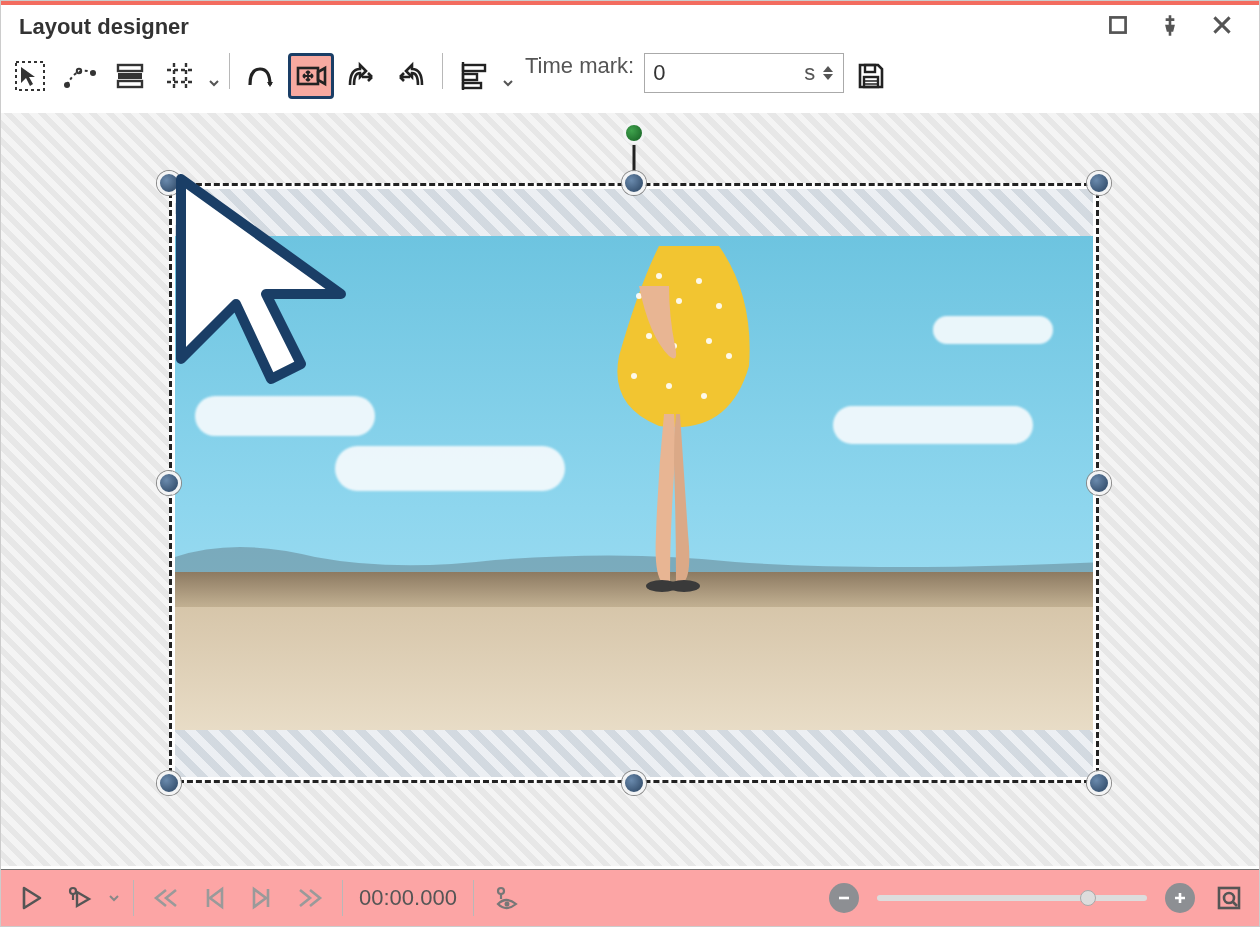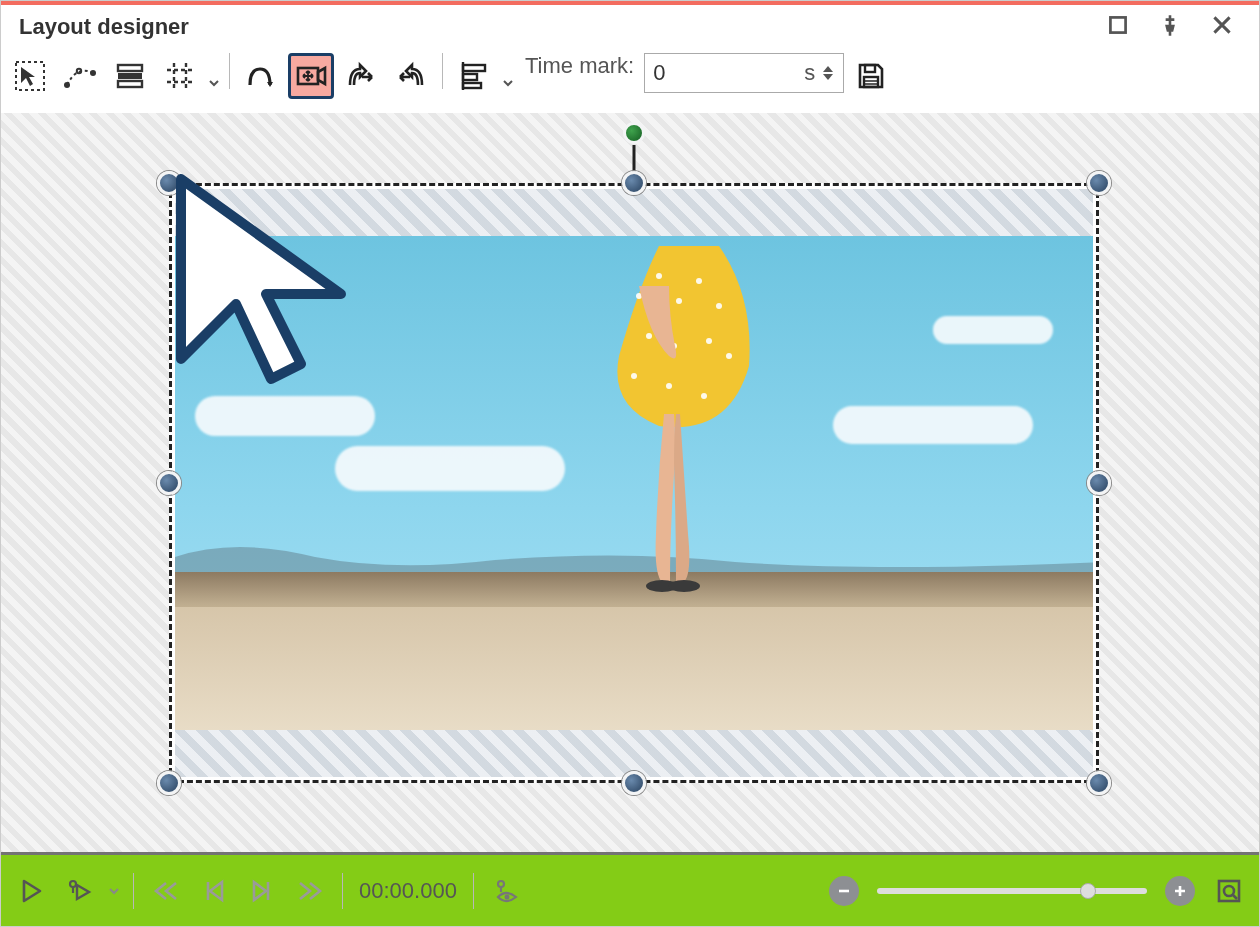--- a/index.html
+++ b/index.html
@@ -42,22 +42,22 @@
   .hatch.top{top:3px}
   .hatch.bot{bottom:3px}
   .handle{position:absolute;width:24px;height:24px;border-radius:50%;
     background:radial-gradient(circle at 35% 35%,#6a8aad,#28415e);border:3px solid #f3f4f5;
     box-shadow:0 0 0 1px #888;transform:translate(-50%,-50%);}
   .rot{position:absolute;left:50%;top:-50px;transform:translateX(-50%)}
   .rot .stem{position:absolute;left:50%;top:12px;width:3px;height:48px;background:#222;transform:translateX(-50%)}
   .rot .dot{position:absolute;left:50%;top:0;width:22px;height:22px;border-radius:50%;
     background:radial-gradient(circle at 35% 35%,#3fa34d,#155d22);border:3px solid #f3f4f5;transform:translate(-50%,-50%)}
   .bigcursor{position:absolute;left:-8px;top:-14px;width:200px;height:220px;pointer-events:none}
-  .bottombar{position:absolute;left:0;right:0;bottom:0;height:74px;border-top:3px solid #737373;
-    display:flex;align-items:center;padding:0 10px;gap:8px;background:#84cc16}
+  .bottombar{position:absolute;left:0;right:0;bottom:0;height:57px;border-top:1px solid #737373;
+    display:flex;align-items:center;padding:0 10px;gap:8px;background:#fca5a5}
   .bottombar .tbtn{width:40px;height:40px}
   .bottombar .tbtn svg{width:28px;height:28px}
   .tcode{font-size:22px;color:#555;margin-left:4px;margin-right:4px}
   .spacer{flex:1}
   .circlebtn{width:30px;height:30px;border-radius:50%;background:#8d8f93;display:flex;align-items:center;justify-content:center}
   .circlebtn svg{width:16px;height:16px}
   .zoomtrack{width:270px;height:6px;background:#ddd;border-radius:3px;position:relative;margin:0 10px}
   .zoomthumb{position:absolute;top:50%;left:78%;width:16px;height:16px;border-radius:50%;background:#ddd;border:1px solid #aaa;transform:translate(-50%,-50%)}
 </style>
 </head>

